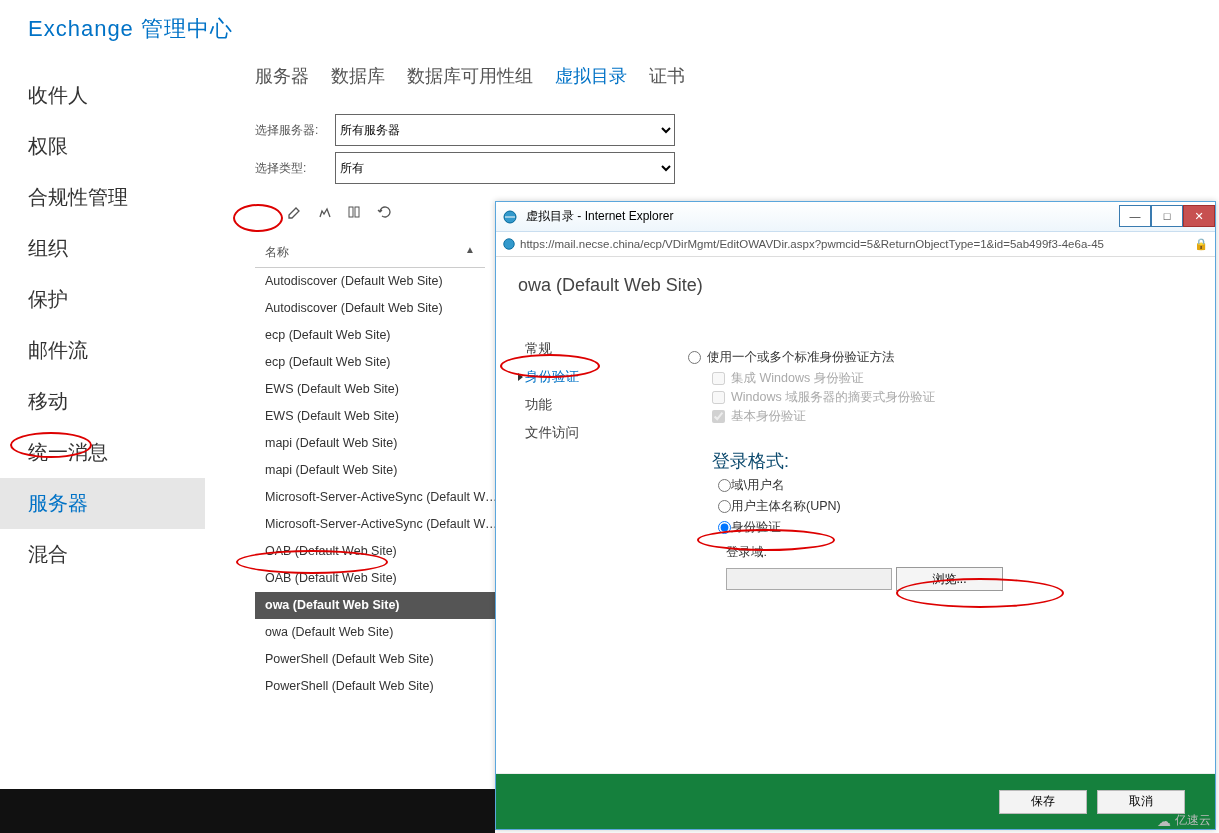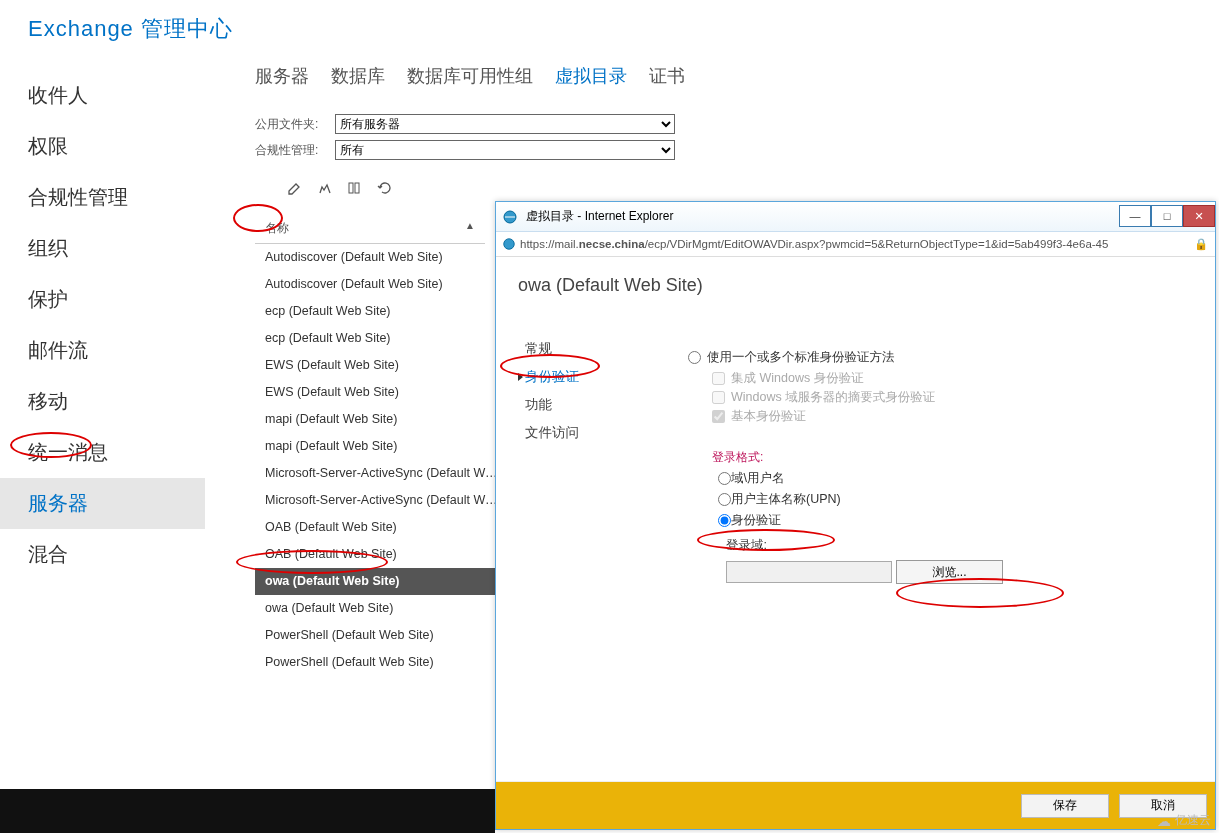--- a/index.html
+++ b/index.html
@@ -13,66 +13,66 @@
 .left-nav .nav-item { padding: 12px 0 12px 28px; font-size: 20px; color: #333; cursor: pointer; }
 .left-nav .nav-item.active { background: #e6e6e6; color: #0072c6; }
 
 .content { flex: 1; padding: 0 10px 0 50px; }
 .tabs { display: flex; gap: 22px; font-size: 18px; color: #555; margin-bottom: 26px; }
 .tabs .tab { cursor: pointer; }
 .tabs .tab.active { color: #0072c6; }
 
 .filter-row { display: flex; align-items: center; margin-bottom: 6px; font-size: 12px; color: #555; }
 .filter-row label { width: 80px; }
-.filter-row select { width: 340px; height: 20px; border: 1px solid #666; font-size: 12px; background: #fff; }
+.filter-row select { width: 340px; height: 32px; border: 1px solid #666; font-size: 12px; background: #fff; }
 
 .toolbar { margin-top: 18px; display: flex; gap: 10px; align-items: center; padding-left: 30px; }
 .toolbar .tbtn { width: 20px; height: 20px; display: inline-flex; align-items: center; justify-content: center; cursor: pointer; color: #555; }
 
 .list-header { margin-top: 16px; padding: 6px 10px; font-size: 12px; color: #555; border-bottom: 1px solid #ccc; display: flex; justify-content: space-between; width: 230px; }
 .list-header .arrow { font-size: 10px; }
 
 .vdir-list { width: 255px; }
 .vdir-list .row { padding: 4px 10px; font-size: 12.5px; color: #333; cursor: pointer; white-space: nowrap; overflow: hidden; text-overflow: ellipsis; line-height: 19px; }
 .vdir-list .row.selected { background: #555; color: #fff; font-weight: bold; }
 
 .ie-window { position: absolute; left: 495px; top: 201px; width: 721px; height: 629px; background: #fff; border: 1px solid #5aa6dc; box-shadow: 0 0 6px rgba(0,0,0,0.2); }
 .ie-titlebar { height: 30px; background: linear-gradient(#fff,#eef6fc); display: flex; align-items: center; padding-left: 6px; border-bottom: 1px solid #c9def0; position: relative; }
 .ie-titlebar .ie-ico { width: 16px; height: 16px; margin-right: 8px; }
 .ie-titlebar .ie-title { flex: 1; text-align: left; font-size: 12px; color: #000; }
 .ie-winbtns { display: flex; }
 .ie-winbtns .wb { width: 32px; height: 22px; display: flex; align-items: center; justify-content: center; font-size: 11px; border: 1px solid #3a7bb0; margin-top: -1px; background: #fff; }
 .ie-winbtns .wb.close { background: #c75050; color: #fff; border-color: #a03030; }
 .ie-addr { height: 25px; background: #fff; border-bottom: 1px solid #ddd; display: flex; align-items: center; padding: 0 6px; font-size: 11.5px; color: #555; }
 .ie-addr .ie-ico2 { width: 14px; height: 14px; margin-right: 4px; }
-.ie-addr .url b { font-weight: bold; }
+.ie-addr .url b { font-weight: normal; }
 .ie-addr .lock { margin-left: auto; color: #888; }
 
 .ie-body { padding: 22px 22px 0 22px; height: 520px; display: flex; position: relative; }
 .dlg-title { font-size: 18px; color: #444; position: absolute; left: 22px; top: 18px; }
 .dlg-nav { width: 170px; padding-top: 56px; }
 .dlg-nav .dnav { padding: 5px 0; font-size: 13.5px; color: #444; cursor: pointer; }
 .dlg-nav .dnav.active { color: #0072c6; }
 .dlg-nav .dnav .marker { display: inline-block; width: 0; height: 0; border-top: 4px solid transparent; border-bottom: 4px solid transparent; border-left: 5px solid #333; margin-right: 2px; visibility: hidden; }
 .dlg-nav .dnav.active .marker { visibility: visible; }
 
 .dlg-content { flex: 1; padding-top: 70px; font-size: 12.5px; color: #333; }
 .dlg-content .opt-row { display: flex; align-items: center; margin-bottom: 4px; }
 .dlg-content .opt-row input[type=radio] { margin-right: 6px; }
 .dlg-content .sub { margin-left: 24px; margin-bottom: 2px; display: flex; align-items: center; }
 .dlg-content .sub input[type=checkbox] { margin-right: 6px; }
 .dlg-content .sub.disabled { color: #aaa; }
 .dlg-content .sub2 { margin-left: 30px; display: flex; align-items: center; margin-bottom: 4px; }
 .dlg-content .group2 { margin-top: 24px; }
-.dlg-content .lbl-sm { margin-left: 24px; margin-bottom: 4px; font-size: 12px; color: #be185d; }
+.dlg-content .lbl-sm { margin-left: 24px; margin-bottom: 4px; font-size: 18px; color: #0c4a6e; }
 .dlg-content .domain-row { margin-left: 38px; display: flex; align-items: center; gap: 4px; margin-top: 6px; }
 .dlg-content .domain-row input[type=text] { width: 166px; height: 22px; border: 1px solid #aaa; background: #f0f0f0; }
 .dlg-content .domain-row button { width: 107px; height: 24px; border: 1px solid #999; background: #f5f5f5; cursor: pointer; font-size: 12px; }
 
-.ie-footer { position: absolute; bottom: 0; left: 0; right: 0; height: 48px; border-top: 1px solid #eee; display: flex; justify-content: flex-end; align-items: center; gap: 10px; padding-right: 8px; background: #eab308; }
+.ie-footer { position: absolute; bottom: 0; left: 0; right: 0; height: 56px; border-top: 1px solid #eee; display: flex; justify-content: flex-end; align-items: center; gap: 10px; padding-right: 30px; background: #15803d; }
 .ie-footer button { width: 88px; height: 24px; border: 1px solid #bbb; background: #f3f3f3; font-size: 12px; cursor: pointer; }
 
 .ellipse { position: absolute; border: 2px solid #d00; border-radius: 50%; pointer-events: none; }
 .el1 { left: 233px; top: 204px; width: 50px; height: 28px; }
 .el2 { left: 10px;  top: 432px; width: 82px; height: 26px; }
 .el3 { left: 236px; top: 550px; width: 152px; height: 24px; }
 .el4 { left: 500px; top: 354px; width: 100px; height: 24px; }
 .el5 { left: 697px; top: 529px; width: 138px; height: 22px; }
 .el6 { left: 896px; top: 578px; width: 168px; height: 30px; }
 
@@ -103,25 +103,25 @@
   <div class="content">
     <div class="tabs">
       <div class="tab">服务器</div>
       <div class="tab">数据库</div>
       <div class="tab">数据库可用性组</div>
       <div class="tab active">虚拟目录</div>
       <div class="tab">证书</div>
     </div>
 
     <div class="filter-row">
-      <label>公用文件夹:</label>
+      <label>选择服务器:</label>
       <select><option>所有服务器</option></select>
     </div>
     <div class="filter-row">
-      <label>合规性管理:</label>
+      <label>选择类型:</label>
       <select><option>所有</option></select>
     </div>
 
     <div class="toolbar">
       <span class="tbtn">
           <svg width="16" height="16" viewBox="0 0 16 16">
             <path d="M2 11l7-7 3 3-7 7H2v-3z" fill="none" stroke="#555" stroke-width="1.3"></path>
           </svg>
         </span>
       <span class="tbtn">

